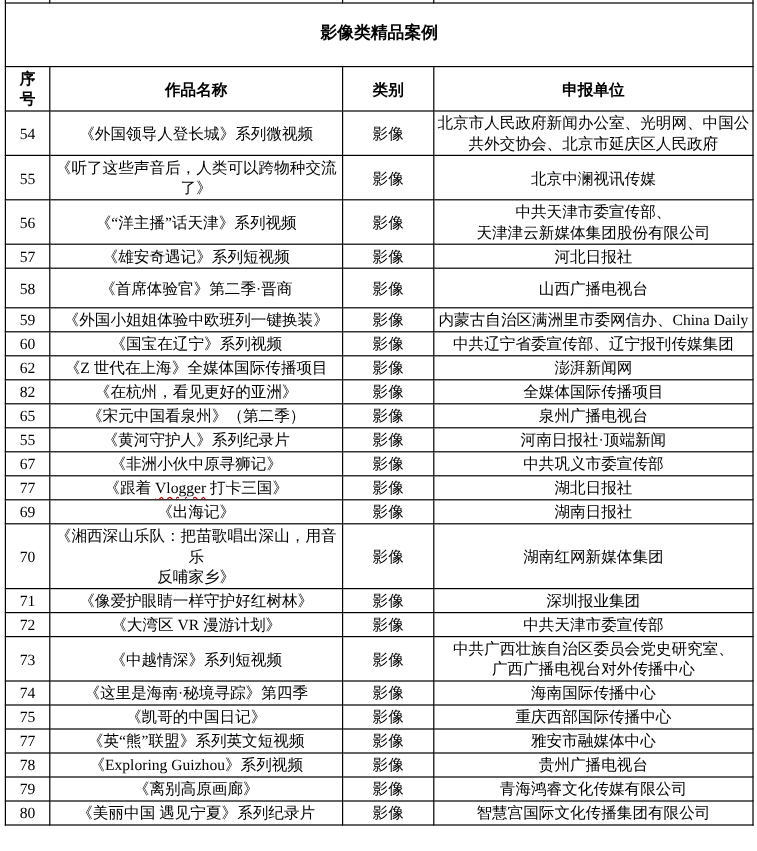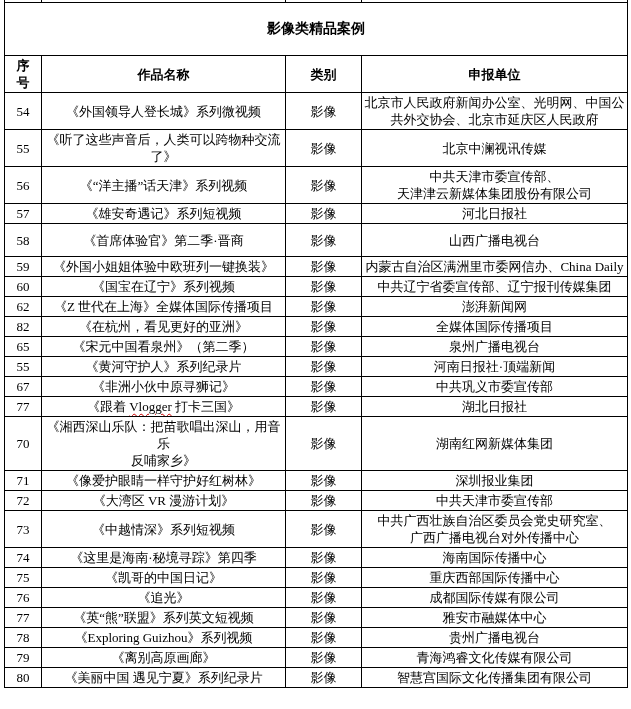--- a/index.html
+++ b/index.html
@@ -143,20 +143,26 @@
           <td>影像</td>
           <td>中共巩义市委宣传部</td>
         </tr>
         <tr>
           <td>77</td>
           <td>《跟着 <span class="wavy">Vlogger</span> 打卡三国》</td>
           <td>影像</td>
           <td>湖北日报社</td>
         </tr>
         <tr>
+          <td>69</td>
+          <td>《出海记》</td>
+          <td>影像</td>
+          <td>湖南日报社</td>
+        </tr>
+        <tr>
           <td>70</td>
           <td>《湘西深山乐队：把苗歌唱出深山，用音乐
 反哺家乡》</td>
           <td>影像</td>
           <td>湖南红网新媒体集团</td>
         </tr>
         <tr>
           <td>71</td>
           <td>《像爱护眼睛一样守护好红树林》</td>
           <td>影像</td>
@@ -179,26 +185,20 @@
           <td>74</td>
           <td>《这里是海南·秘境寻踪》第四季</td>
           <td>影像</td>
           <td>海南国际传播中心</td>
         </tr>
         <tr>
           <td>75</td>
           <td>《凯哥的中国日记》</td>
           <td>影像</td>
           <td>重庆西部国际传播中心</td>
-        </tr>
-        <tr>
-          <td>76</td>
-          <td>《追光》</td>
-          <td>影像</td>
-          <td>成都国际传媒有限公司</td>
         </tr>
         <tr>
           <td>77</td>
           <td>《英“熊”联盟》系列英文短视频</td>
           <td>影像</td>
           <td>雅安市融媒体中心</td>
         </tr>
         <tr>
           <td>78</td>
           <td>《Exploring Guizhou》系列视频</td>

